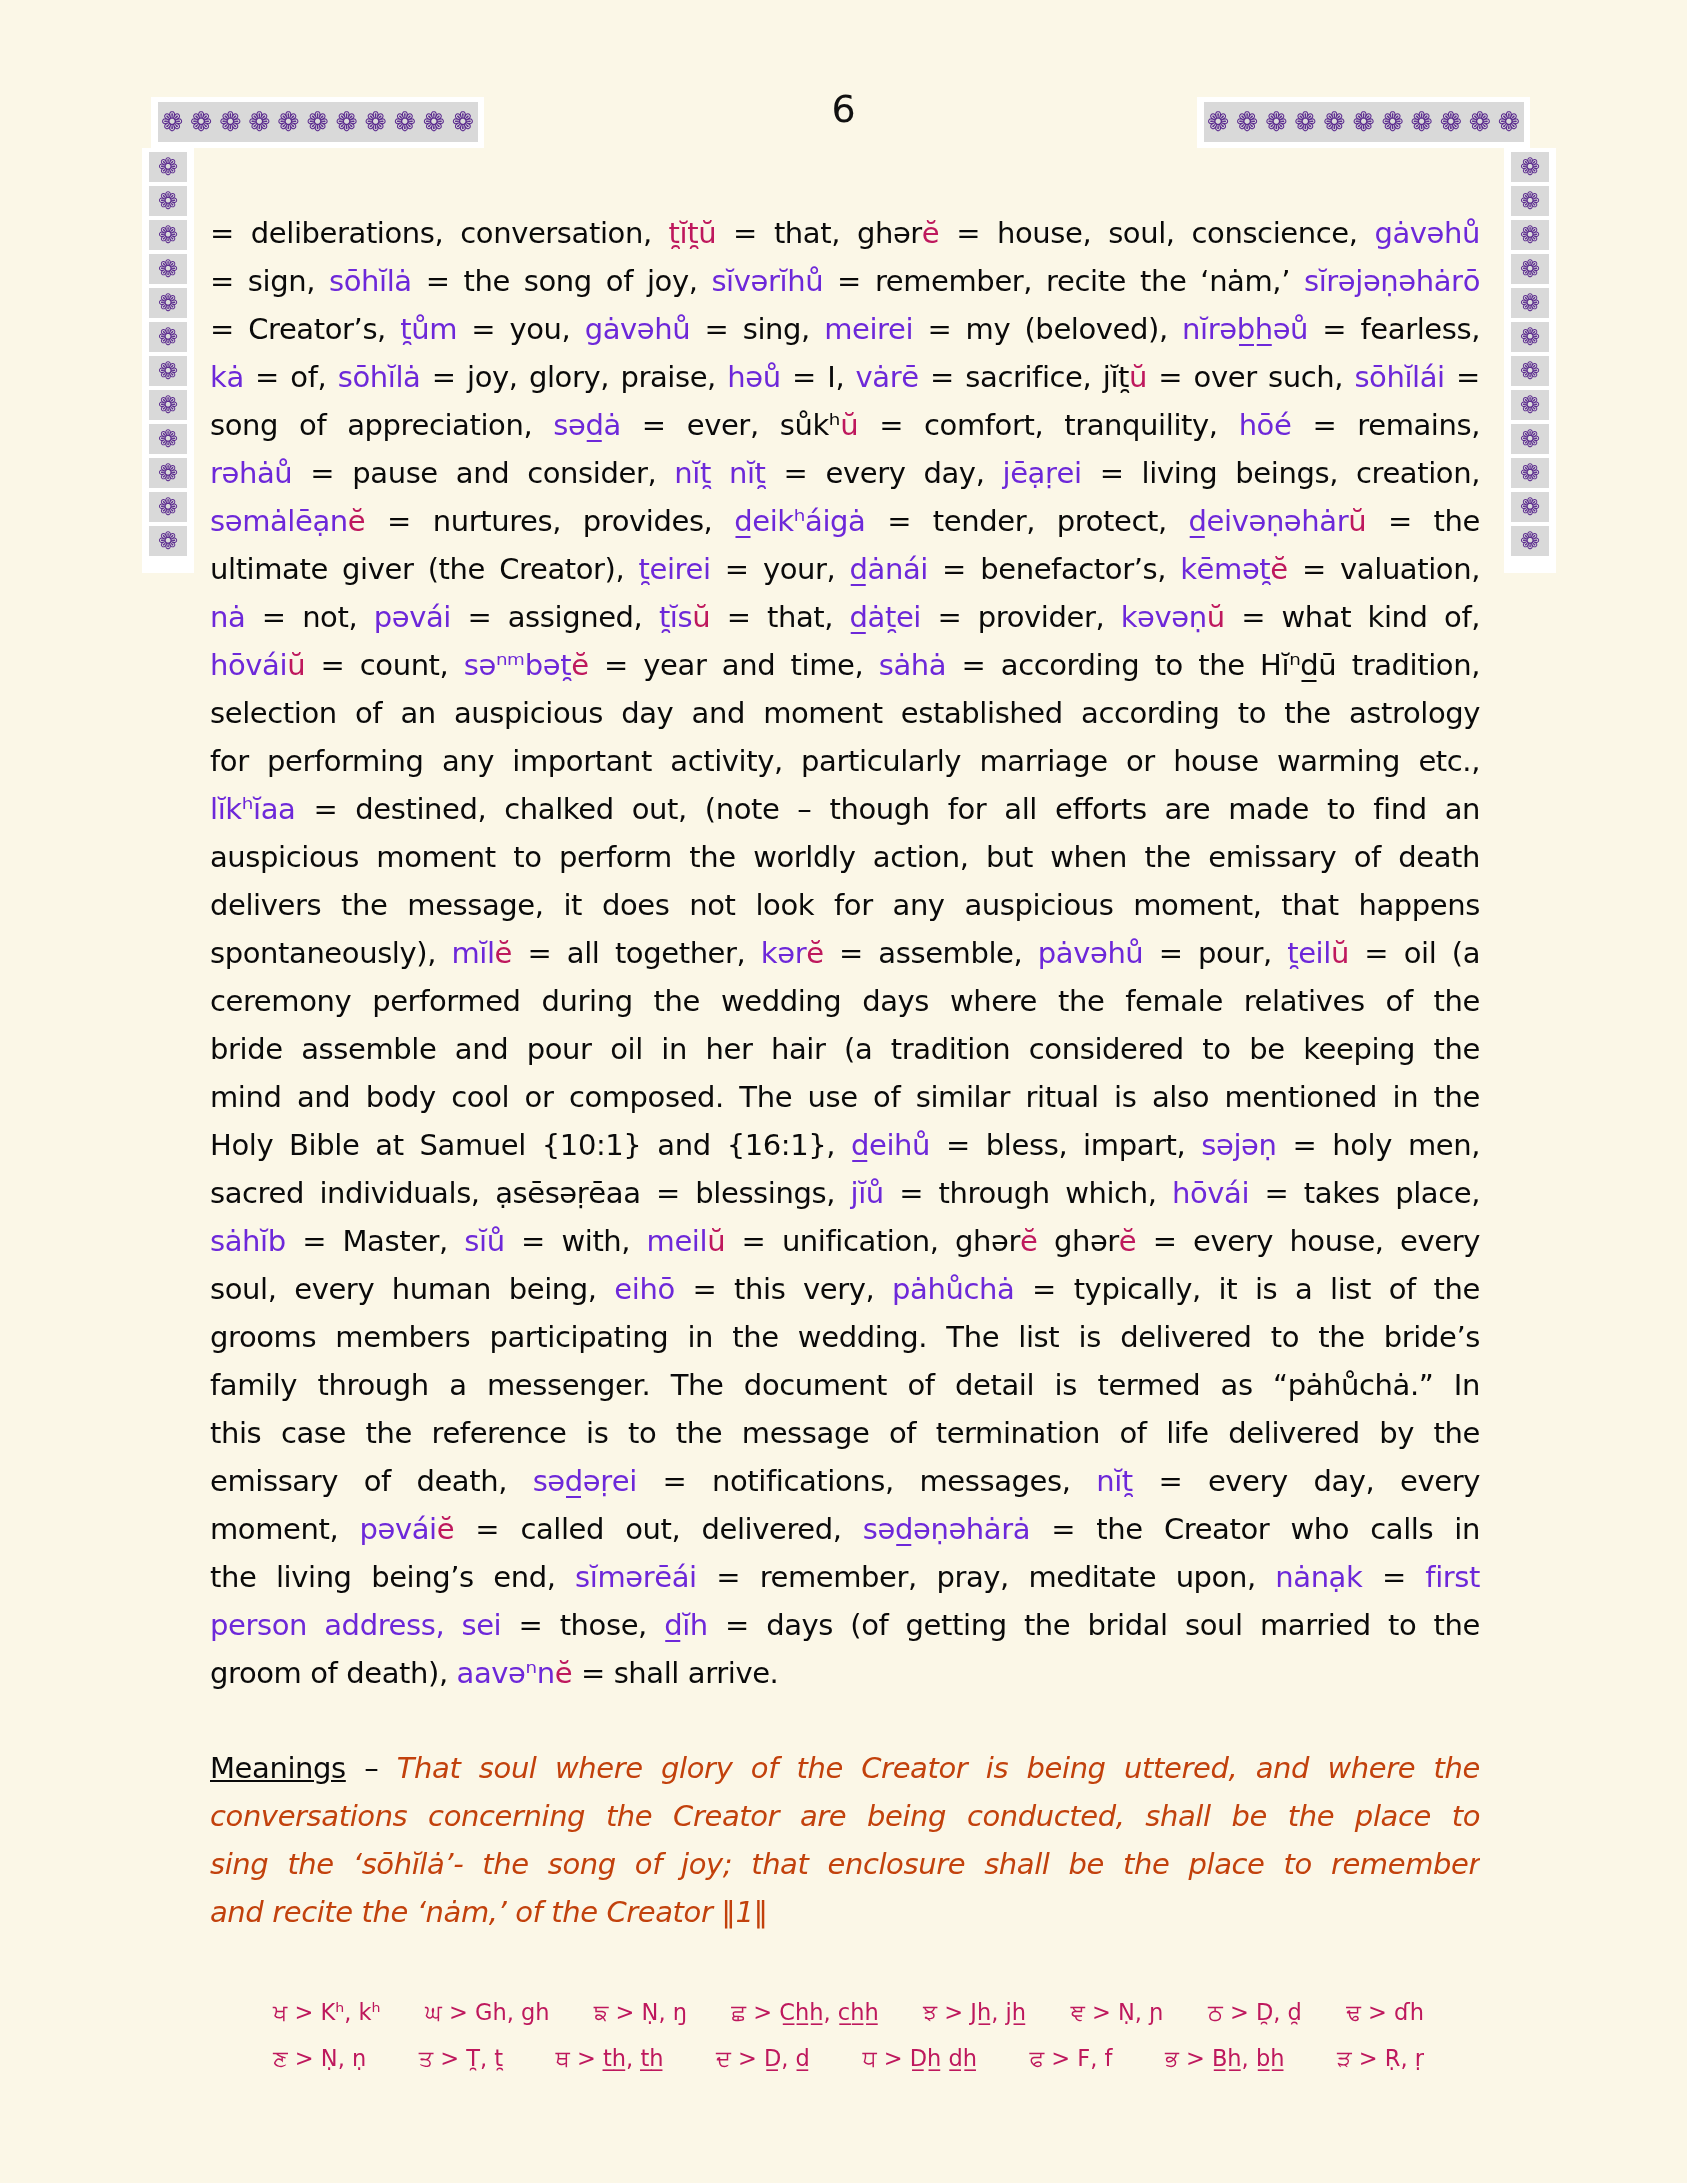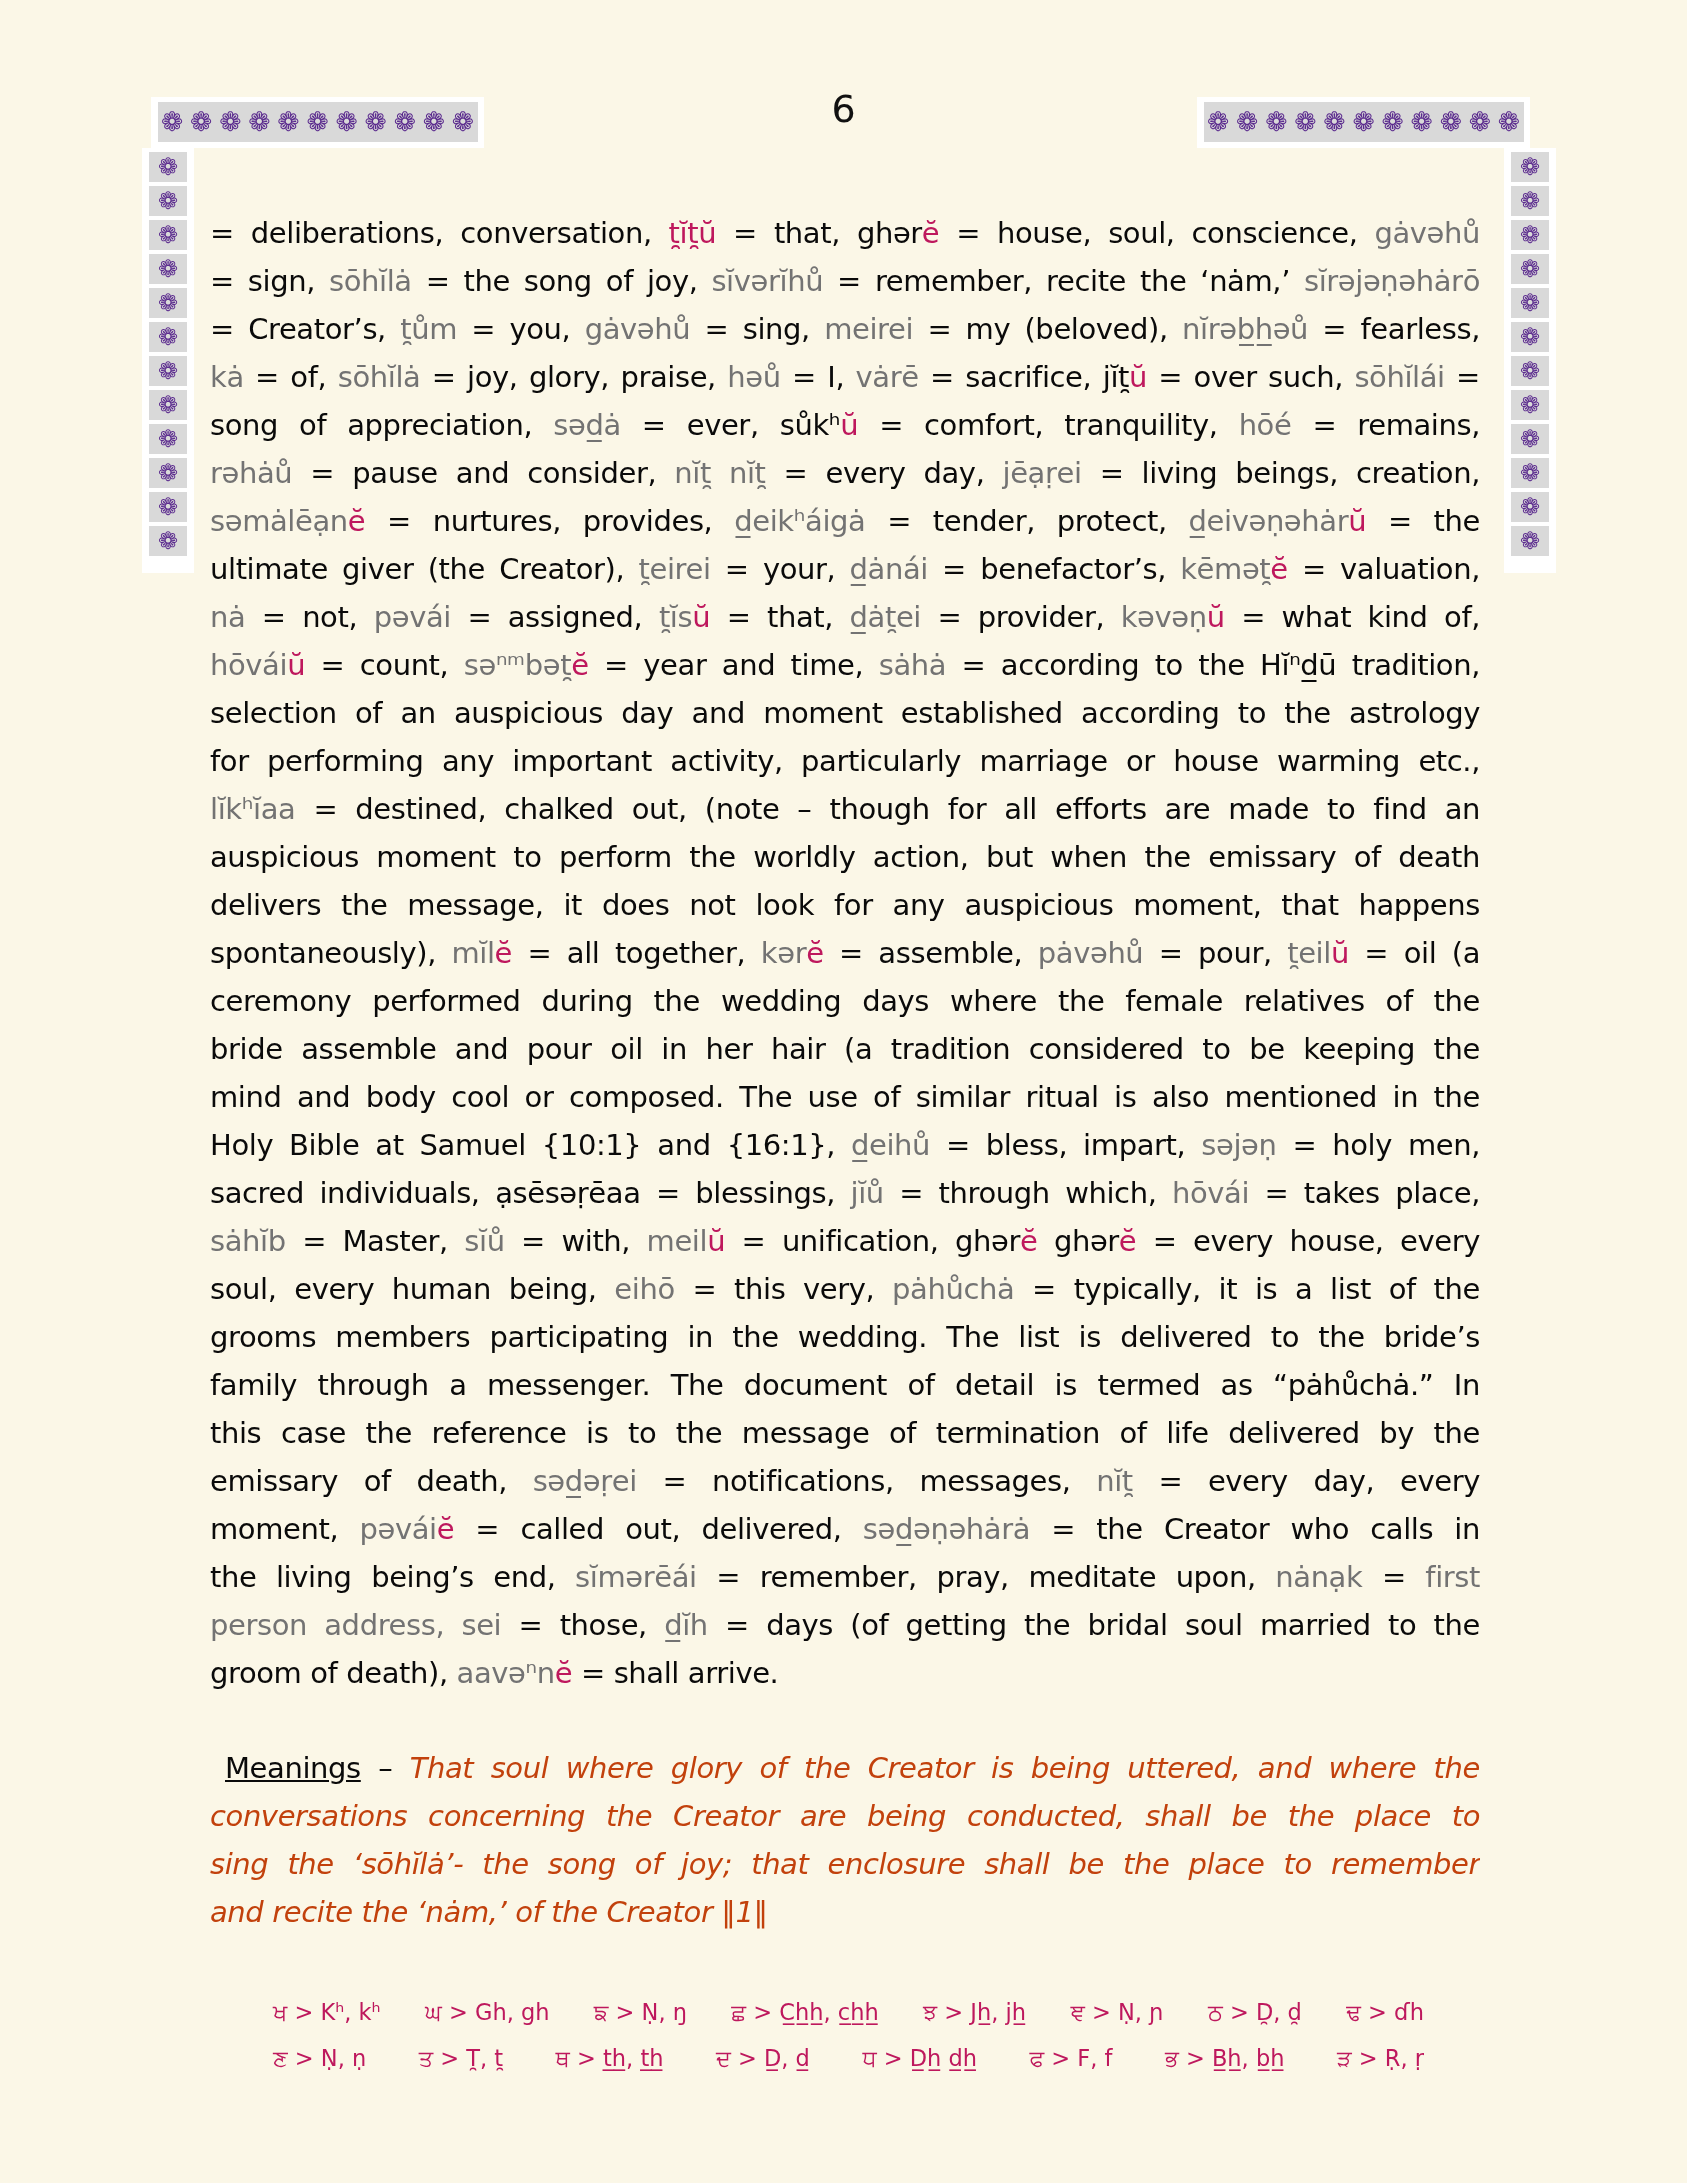--- a/index.html
+++ b/index.html
@@ -22,24 +22,24 @@
   .flower{color:#5B2B8E;font-size:26.5px;line-height:1;font-family:"DejaVu Sans",sans-serif;}
   .tile .flower{font-size:24px;}
   
   .textblock{position:absolute;left:210px;width:1270px;font-size:29px;
              line-height:48px;letter-spacing:-0.4px;color:#0A0A0A;}
   #defs{top:209px;}
   #meanings{top:1744px;}
   .tl{text-align:justify;text-align-last:justify;height:48px;overflow:hidden;}
   .tl.nj{text-align-last:left;}
   .k{color:#0A0A0A;}
-  .b{color:#737373;}
+  .b{color:#6d28d9;}
   .g{color:#be185d;}
   .m{color:#c2410c;font-style:italic;}
-  .ku{color:#0A0A0A;text-decoration:underline;margin-left:15px;}
+  .ku{color:#0A0A0A;text-decoration:underline;}
   
   #footer{position:absolute;left:273px;top:1999px;width:1151px;
           font-size:22.5px;color:#be185d;}
   .frow{display:flex;justify-content:space-between;align-items:baseline;}
   .frow + .frow{margin-top:18.5px;}
   .fitem{white-space:nowrap;}
 </style>
 </head>
 <body>
 

